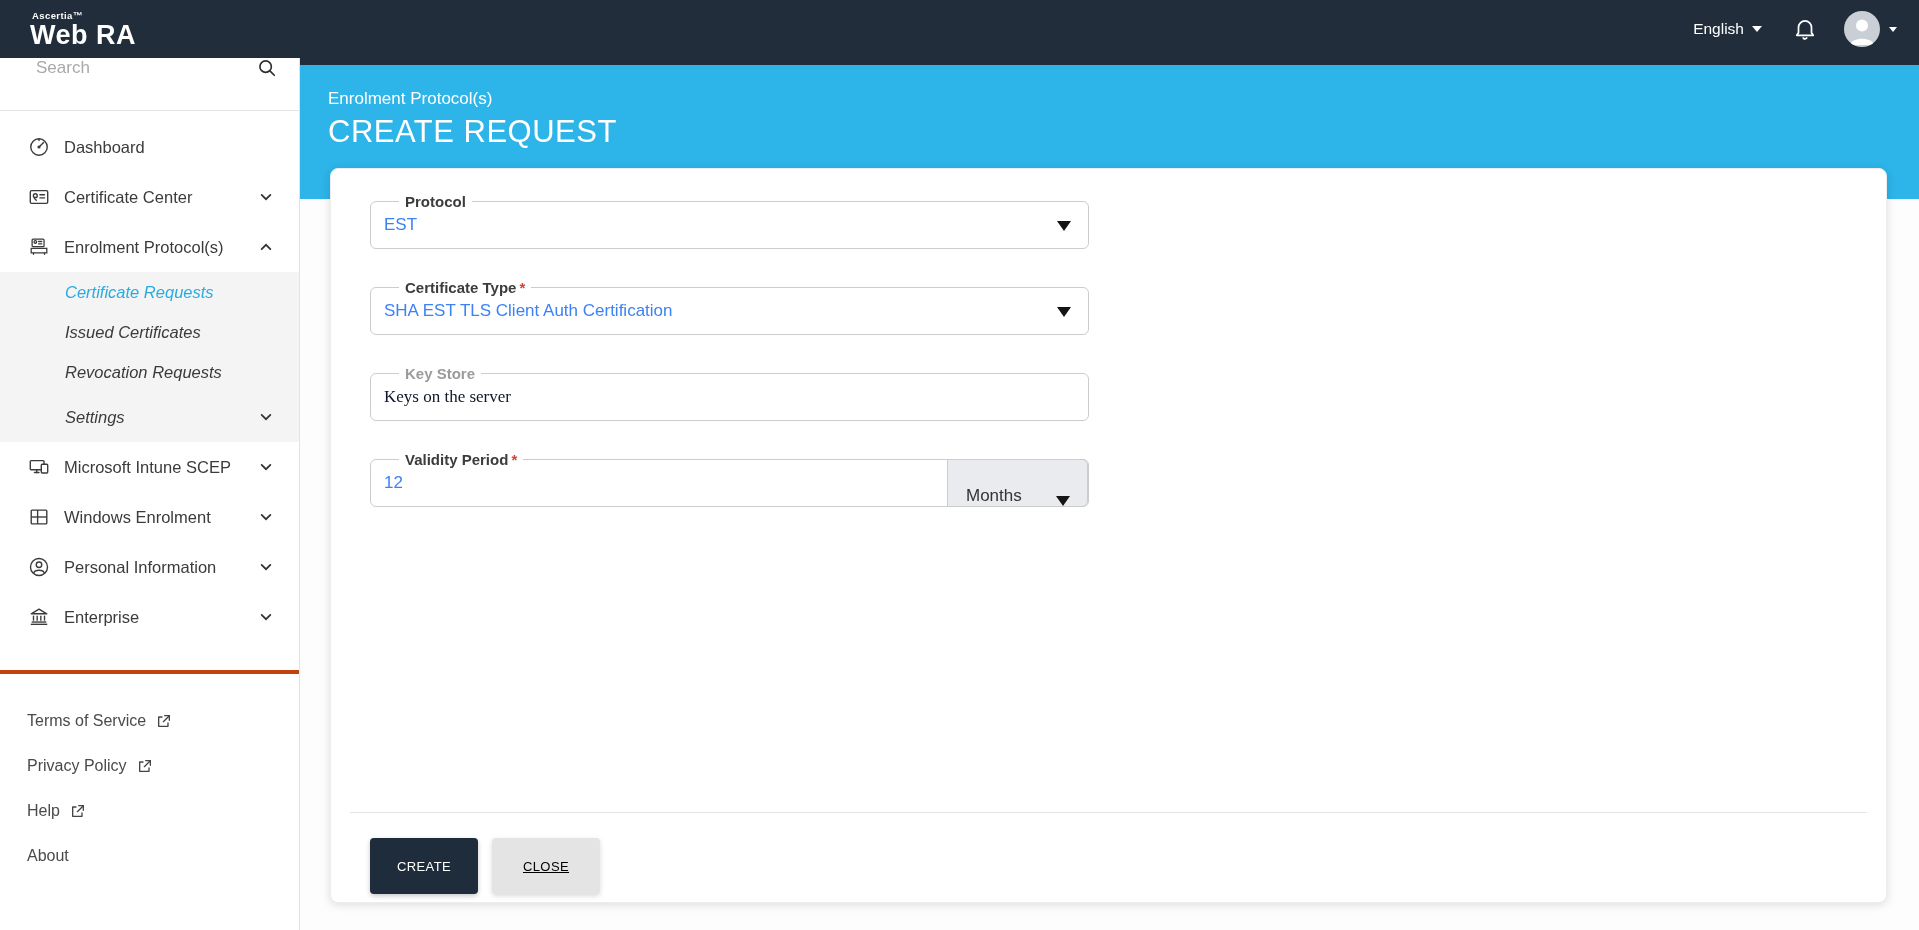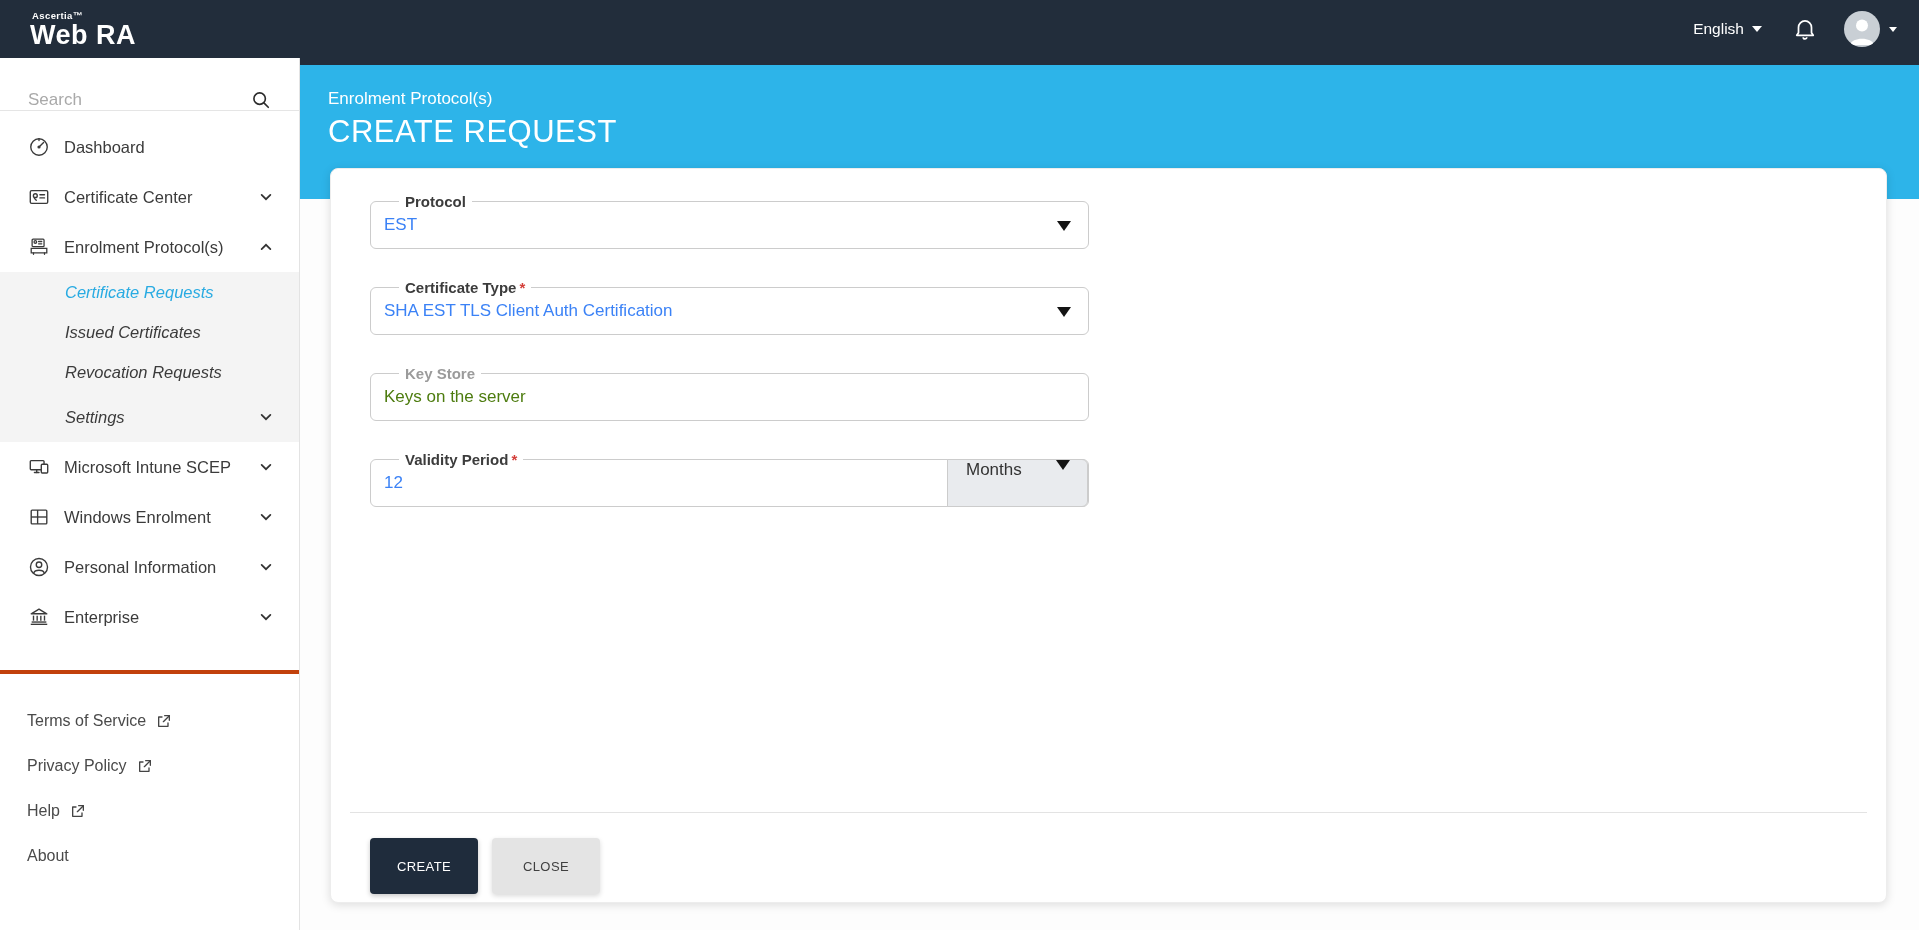--- a/index.html
+++ b/index.html
@@ -20,21 +20,21 @@
   .user-menu { margin-left:26px; display:flex; align-items:center; gap:9px; cursor:pointer; }
   .avatar-svg { display:block; }
 
   
   .shell { display:flex; height:872px; }
 
   
   .sidebar { width:300px; background:#fff; border-right:1px solid #e3e3e3;
              display:flex; flex-direction:column; flex-shrink:0; }
   .search-row { height:53px; border-bottom:1px solid #e5e5e5; display:flex;
-                align-items:flex-end; padding:0 28px; }
+                align-items:flex-start; padding:0 36px; }
   .search-row input { flex:1; border:none; outline:none; font-size:17px; color:#444;
                       font-family:"Liberation Sans", sans-serif; }
   .search-row input::placeholder { color:#a9a9a9; }
   .search-btn { cursor:pointer; display:flex; }
   .nav-list { padding-top:11px; }
   .nav-item { height:50px; display:flex; align-items:center; padding-left:27px;
               position:relative; cursor:pointer; color:#3b3b3b; font-size:16.5px; }
   .nav-item .nicon { width:23px; display:flex; justify-content:center; margin-right:14px; }
   .chev { position:absolute; right:26px; top:50%; transform:translateY(-50%); display:flex; }
   .chev.up svg { transform:rotate(180deg); }
@@ -60,38 +60,38 @@
   .form-area { padding-left:20px; }
   .field { position:relative; width:719px; height:48px; border:1px solid #ccc;
            border-radius:6px; margin-bottom:38px; background:#fff; }
   .field.select { cursor:pointer; }
   .flabel { position:absolute; top:-10px; left:28px; background:#fff; padding:0 6px;
             font-size:15px; font-weight:700; color:#3c3c3c; line-height:1.3; }
   .req { color:#d43f3a; margin-left:3px; font-weight:700; }
   .fvalue { display:block; line-height:46px; padding-left:13px; font-size:17px;
             color:#3b82f6; white-space:nowrap; }
   .field.disabled .flabel { color:#9b9b9b; }
-  .field.disabled .fvalue { color:#4d7c0f; }
+  .field.disabled .fvalue { color:#0f172a;font-family:Liberation Serif, serif; }
   .dd-arrow { position:absolute; right:17px; top:19px; width:0; height:0;
               border-left:7px solid transparent; border-right:7px solid transparent;
               border-top:10px solid #141414; }
   .unit { position:absolute; right:0; top:-1px; bottom:-1px; width:141px;
           background:#e9ebee; border:1px solid #ccc; border-radius:0 6px 6px 0;
-          display:flex; align-items:flex-start; justify-content:space-between;
+          display:flex; align-items:flex-end; justify-content:space-between;
           padding:0 17px 0 18px; cursor:pointer; }
   .unit .utext { font-size:17px; color:#333; }
   .unit .u-arrow { width:0; height:0; border-left:7px solid transparent;
                    border-right:7px solid transparent; border-top:10px solid #141414; }
   .card hr { border:none; border-top:1px solid #e3e3e3; margin:305px 0 0 0; }
   .actions { margin-top:25px; padding-left:20px; display:flex; gap:14px; }
   .btn { width:108px; height:56px; border:none; border-radius:4px; font-size:13px;
          letter-spacing:.4px; cursor:pointer; font-family:"Liberation Sans", sans-serif;
          box-shadow:0 2px 5px rgba(0,0,0,.22); }
   .btn.primary { background:#1f2c3c; color:#fff; }
-  .btn.secondary { background:#e4e4e4; color:#404040; box-shadow:0 2px 5px rgba(0,0,0,.15); }
+  .btn.secondary { background:#e4e4e4; color:#000000; box-shadow:0 2px 5px rgba(0,0,0,.15);text-decoration:underline; }
 </style>
 </head>
 <body>
 
 <header class="navbar">
   <div class="brand">
     <span class="brand-top">Ascertia™</span>
     <span class="brand-main">Web RA</span>
   </div>
   <div class="nav-right">

